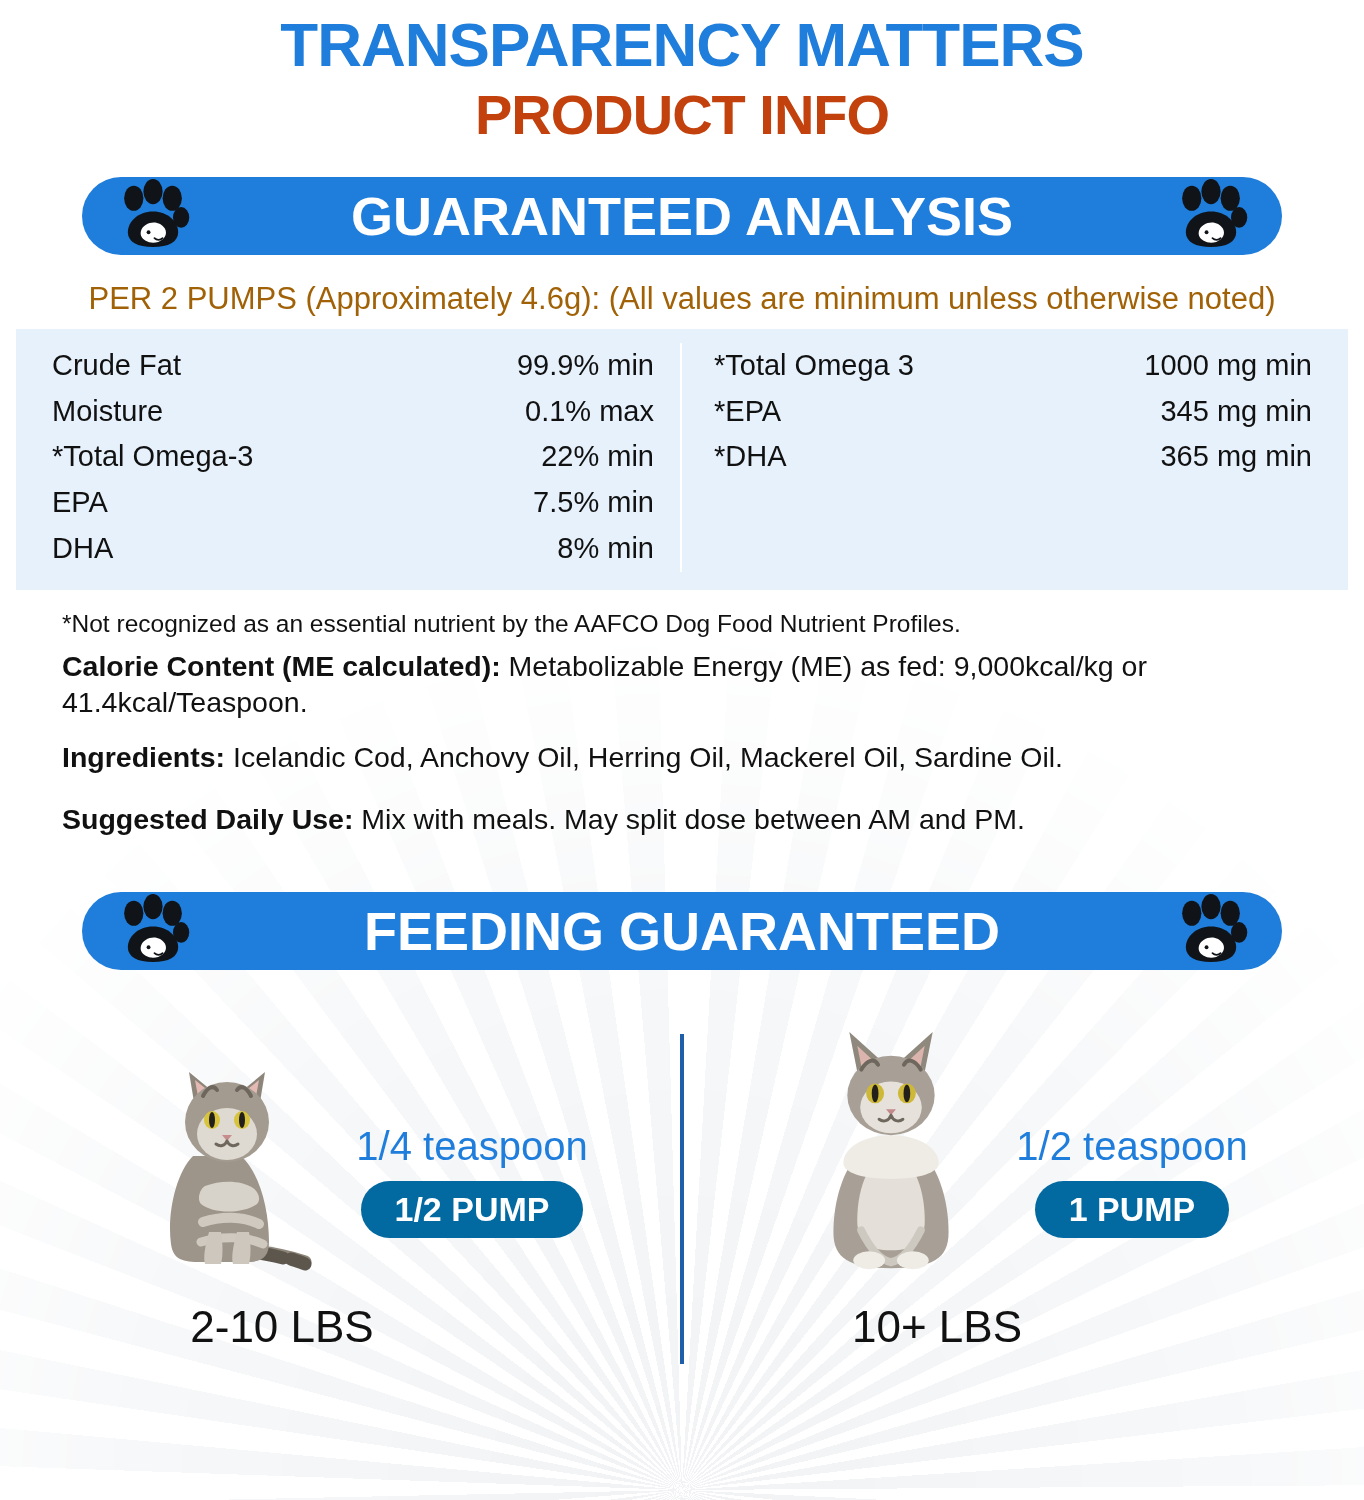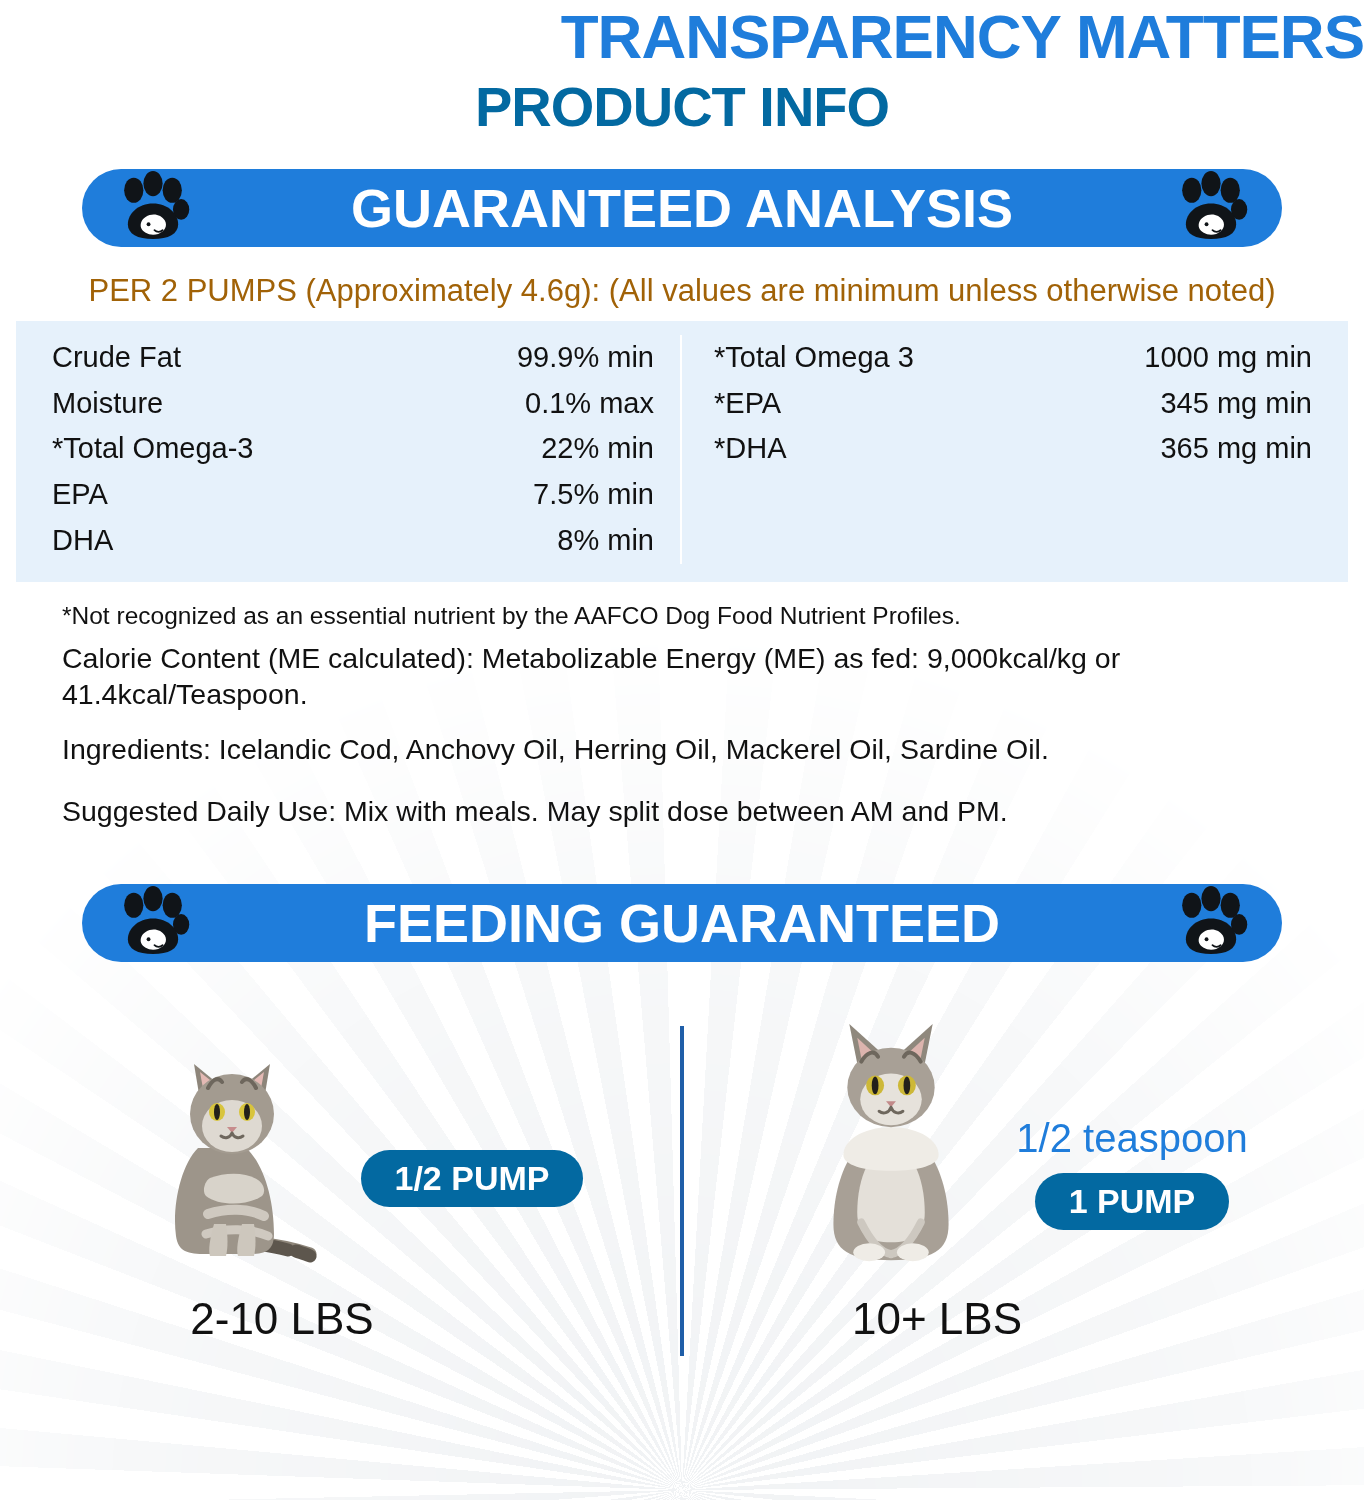--- a/index.html
+++ b/index.html
@@ -30,32 +30,32 @@
         #f0f2f4 3.2deg 6.4deg);
     -webkit-mask-image: radial-gradient(circle at 50% 50%, rgba(0,0,0,0.95) 0%, rgba(0,0,0,0.55) 45%, rgba(0,0,0,0) 72%);
     mask-image: radial-gradient(circle at 50% 50%, rgba(0,0,0,0.95) 0%, rgba(0,0,0,0.55) 45%, rgba(0,0,0,0) 72%);
     z-index: 0;
     pointer-events: none;
   }
   .content { position: relative; z-index: 2; }
 
   
   .title-main {
-    text-align: right;
+    text-align: center;
     color: #1f7ddb;
     font-weight: bold;
     font-size: 62px;
     letter-spacing: -1px;
     line-height: 1.0;
-    padding-top: 6px;
+    padding-top: 14px;
     white-space: nowrap;
   }
   .title-sub {
     text-align: center;
-    color: #0369a1;
+    color: #c2410c;
     font-weight: bold;
     font-size: 56px;
     letter-spacing: -1px;
     line-height: 1.05;
     margin-top: 10px;
   }
 
   
   .banner {
     margin: 32px auto 0 auto;
@@ -120,21 +120,21 @@
     margin: 20px 44px 0 62px;
     font-size: 24.5px;
     color: #111111;
   }
   .para {
     margin: 10px 44px 0 62px;
     font-size: 28.5px;
     color: #111111;
     line-height: 1.28;
   }
-  .para b { font-weight: normal; }
+  .para b { font-weight: bold; }
 
   
   .feeding {
     margin-top: 54px;
     position: relative;
   }
   .feed-grid {
     margin-top: 46px;
     display: flex;
     position: relative;
@@ -353,20 +353,21 @@
                 <path d="M72 60c4-8 10-12 14-6M120 60c-4-8-10-12-14-6" stroke="#6e675d" stroke-width="4" fill="none" stroke-linecap="round"></path>
                 <ellipse cx="81" cy="84" rx="8" ry="9" fill="#d8c43c"></ellipse>
                 <ellipse cx="111" cy="84" rx="8" ry="9" fill="#d8c43c"></ellipse>
                 <ellipse cx="81" cy="84" rx="3" ry="8" fill="#23201b"></ellipse>
                 <ellipse cx="111" cy="84" rx="3" ry="8" fill="#23201b"></ellipse>
                 <path d="M91 99h10l-5 6z" fill="#c78c8c"></path>
                 <path d="M96 105c-2 5-7 6-11 3M96 105c2 5 7 6 11 3" stroke="#6e675d" stroke-width="3" fill="none" stroke-linecap="round"></path>
               </svg>
             </div>
             <div class="dose">
+              <div class="dose-teaspoon">1/4 teaspoon</div>
               <div class="dose-pill">1/2 PUMP</div>
             </div>
           </div>
           <div class="weight">2-10 LBS</div>
         </div>
 
         <div class="feed-col right">
           <div class="feed-row">
             <div class="cat-wrap">
               <svg viewBox="0 0 200 270" width="210" height="268" aria-hidden="true">

